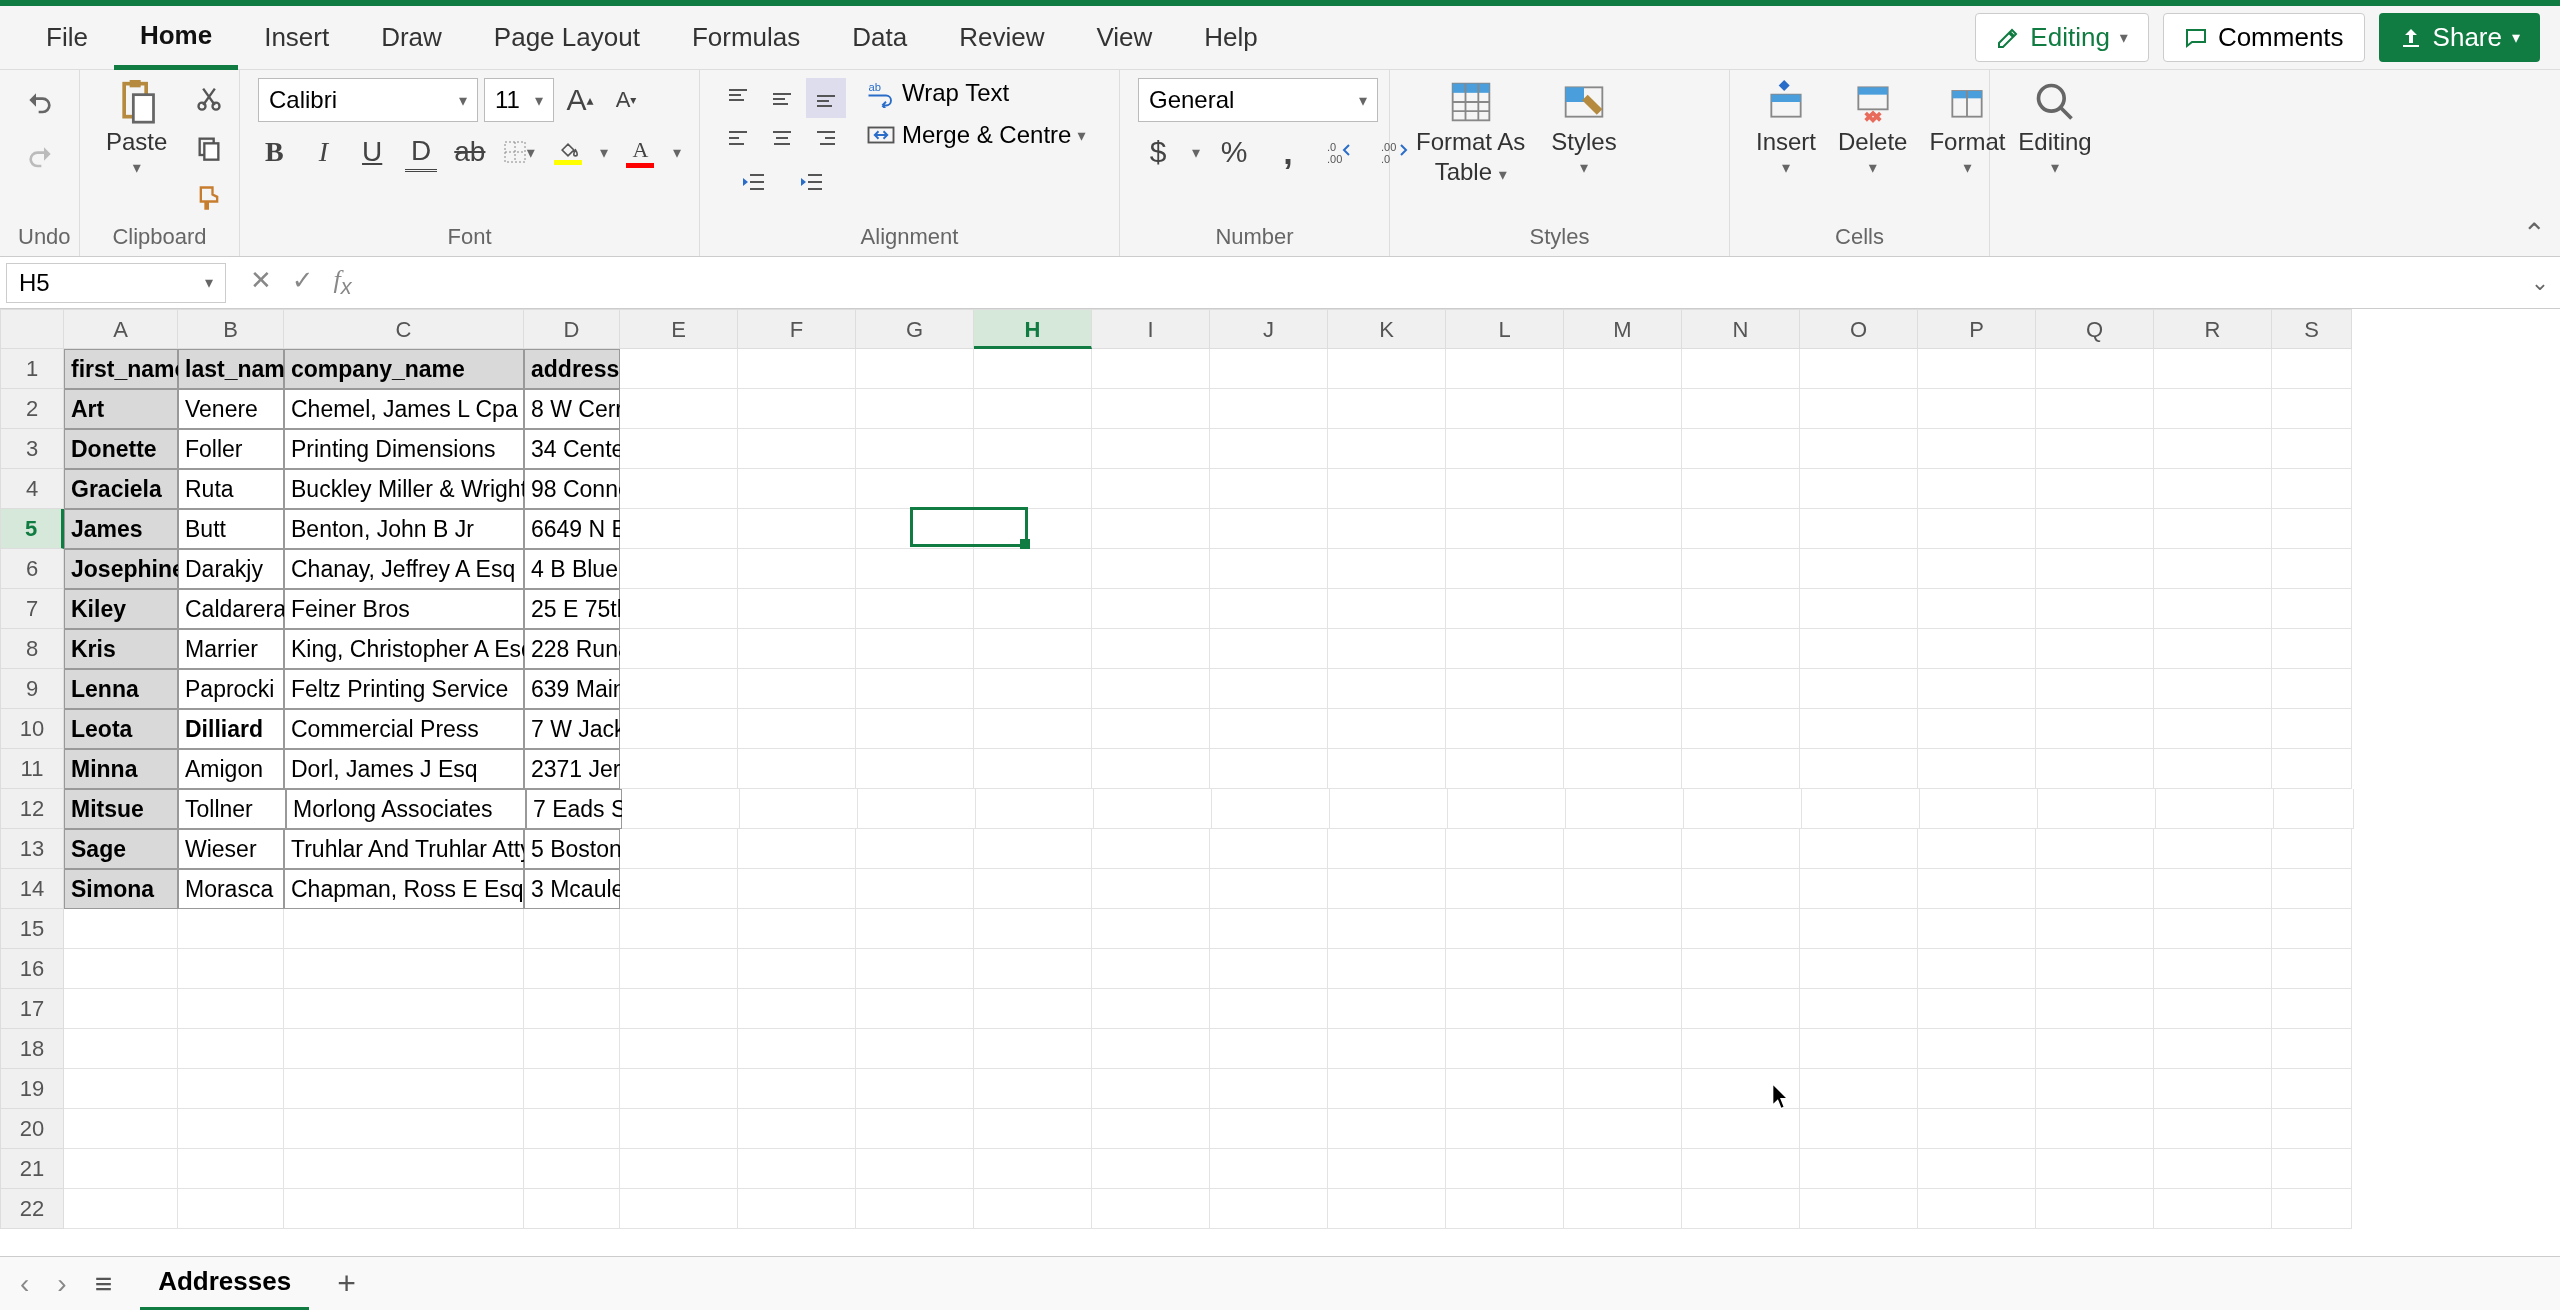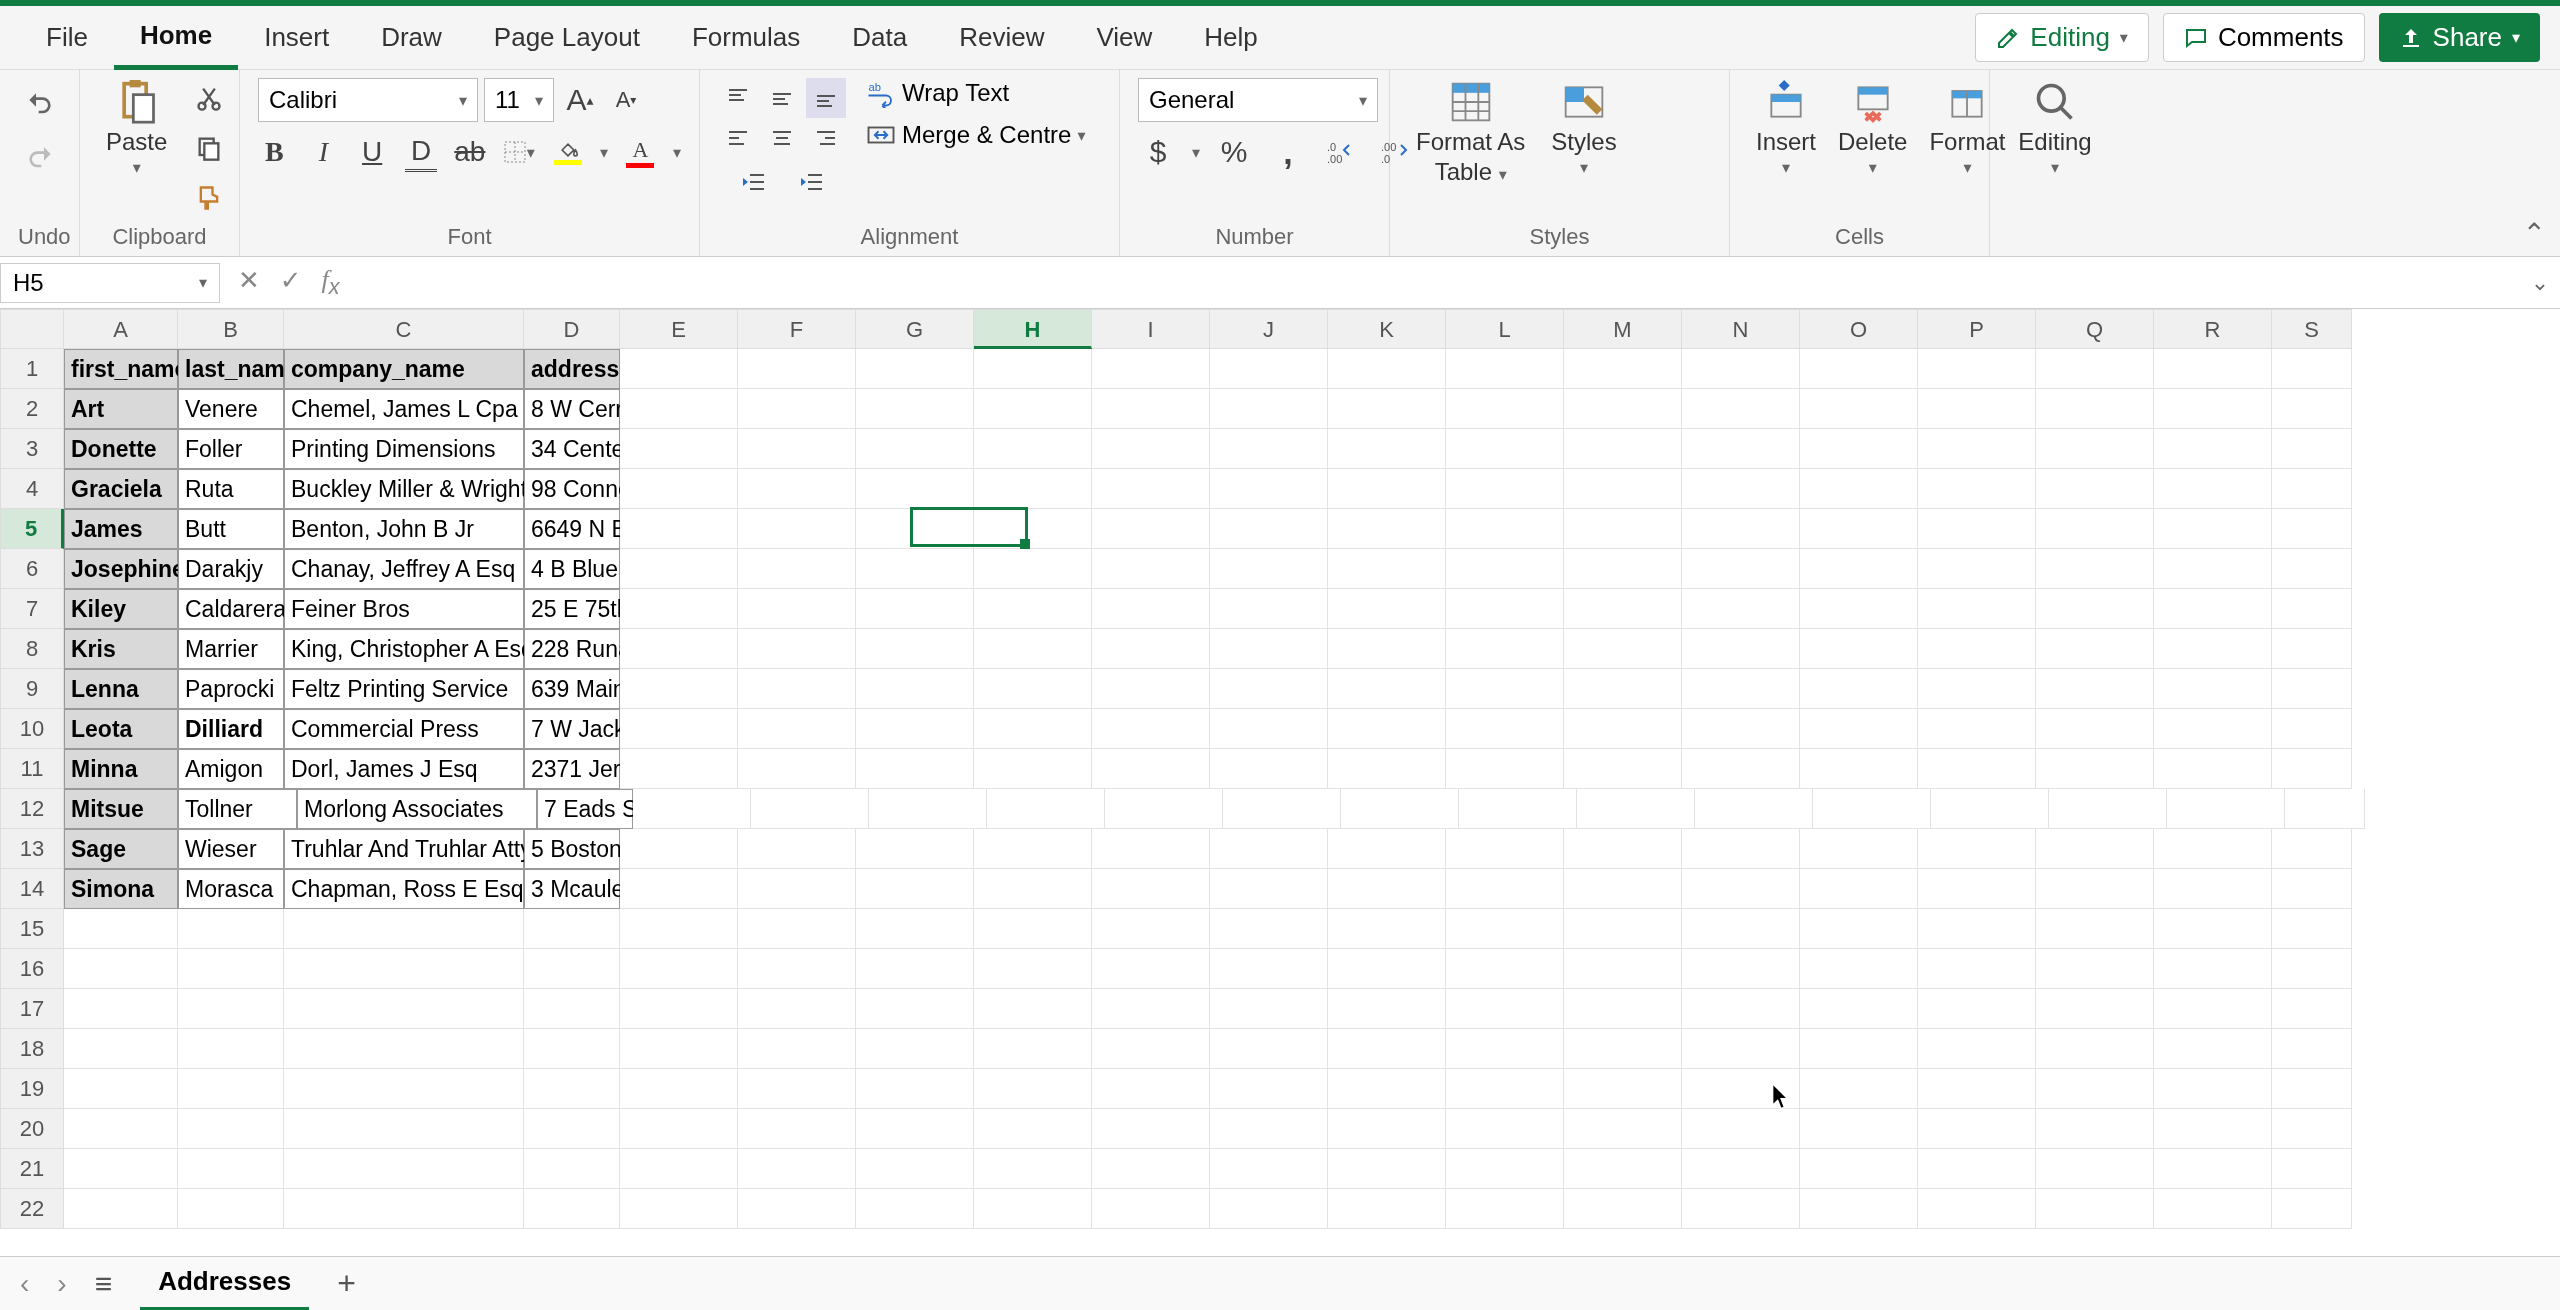--- a/index.html
+++ b/index.html
@@ -21,21 +21,21 @@
 .hstack { display: flex; align-items: center; gap: 6px; }
 .font-combo { border: 1px solid #bbb; background: #fff; height: 44px; font-size: 24px; padding: 0 10px; display: flex; align-items: center; justify-content: space-between; }
 .font-name { width: 220px; }
 .font-size { width: 70px; }
 .chev { font-size: 16px; color: #666; }
 .big-ico { font-size: 42px; color: #555; }
 .lbl-btn { display: flex; flex-direction: column; align-items: center; font-size: 24px; color: #333; cursor: pointer; gap: 2px; padding: 0 8px; }
 .lbl-btn .big-ico { height: 48px; display: flex; align-items: center; }
 .collapse-caret { position: absolute; right: 14px; bottom: 6px; font-size: 28px; color: #666; cursor: pointer; }
 .formula-bar { height: 52px; display: flex; align-items: center; border-bottom: 1px solid #ccc; }
-.name-box { width: 220px; border: 1px solid #ccc; margin: 0; height: 40px; display: flex; align-items: center; padding: 0 12px; font-size: 24px; justify-content: space-between; background: #fff; }
+.name-box { width: 220px; border: 1px solid #ccc; margin: 6px; height: 40px; display: flex; align-items: center; padding: 0 12px; font-size: 24px; justify-content: space-between; background: #fff; }
 .fb-icons { display: flex; gap: 20px; padding: 0 18px; color: #888; font-size: 26px; }
 .fx { font-style: italic; font-family: 'Times New Roman', serif; }
 .formula-input { flex: 1; border: none; height: 40px; font-size: 24px; padding: 0 12px; outline: none; }
 .fb-expand { width: 40px; text-align: center; color: #666; font-size: 22px; cursor: pointer; }
 .grid-wrap { position: relative; height: 998px; overflow: hidden; }
 .col-headers { display: flex; position: absolute; top: 0; left: 64px; }
 .col-h { border: 1px solid #ddd; border-left: none; background: #f0f0f0; font-size: 22px; color: #555; text-align: center; height: 40px; line-height: 40px; }
 .col-h.sel { background: #d6e8d9; border-bottom: 3px solid #107c41; color: #107c41; font-weight: 600; }
 .corner { position: absolute; top: 0; left: 0; width: 64px; height: 40px; background: #f0f0f0; border: 1px solid #ddd; }
 .row-headers { position: absolute; top: 40px; left: 0; }
@@ -706,21 +706,21 @@
         <div class="cell" style="width: 118px;"></div>
         <div class="cell" style="width: 118px;"></div>
         <div class="cell" style="width: 118px;"></div>
         <div class="cell" style="width: 118px;"></div>
         <div class="cell" style="width: 118px;"></div>
         <div class="cell" style="width: 118px;"></div>
         <div class="cell" style="width: 80px;"></div>
       </div>
       <div class="cell-row">
         <div class="cell fn" style="width: 114px;">Mitsue</div>
-        <div class="cell bd" style="width: 119px;">Tollner</div>
+        <div class="cell bd" style="width: 108px;">Tollner</div>
         <div class="cell bd" style="width: 240px;">Morlong Associates</div>
         <div class="cell bd" style="width: 96px; overflow: visible;">7 Eads StChicago60632</div>
         <div class="cell" style="width: 118px;"></div>
         <div class="cell" style="width: 118px;"></div>
         <div class="cell" style="width: 118px;"></div>
         <div class="cell" style="width: 118px;"></div>
         <div class="cell" style="width: 118px;"></div>
         <div class="cell" style="width: 118px;"></div>
         <div class="cell" style="width: 118px;"></div>
         <div class="cell" style="width: 118px;"></div>

